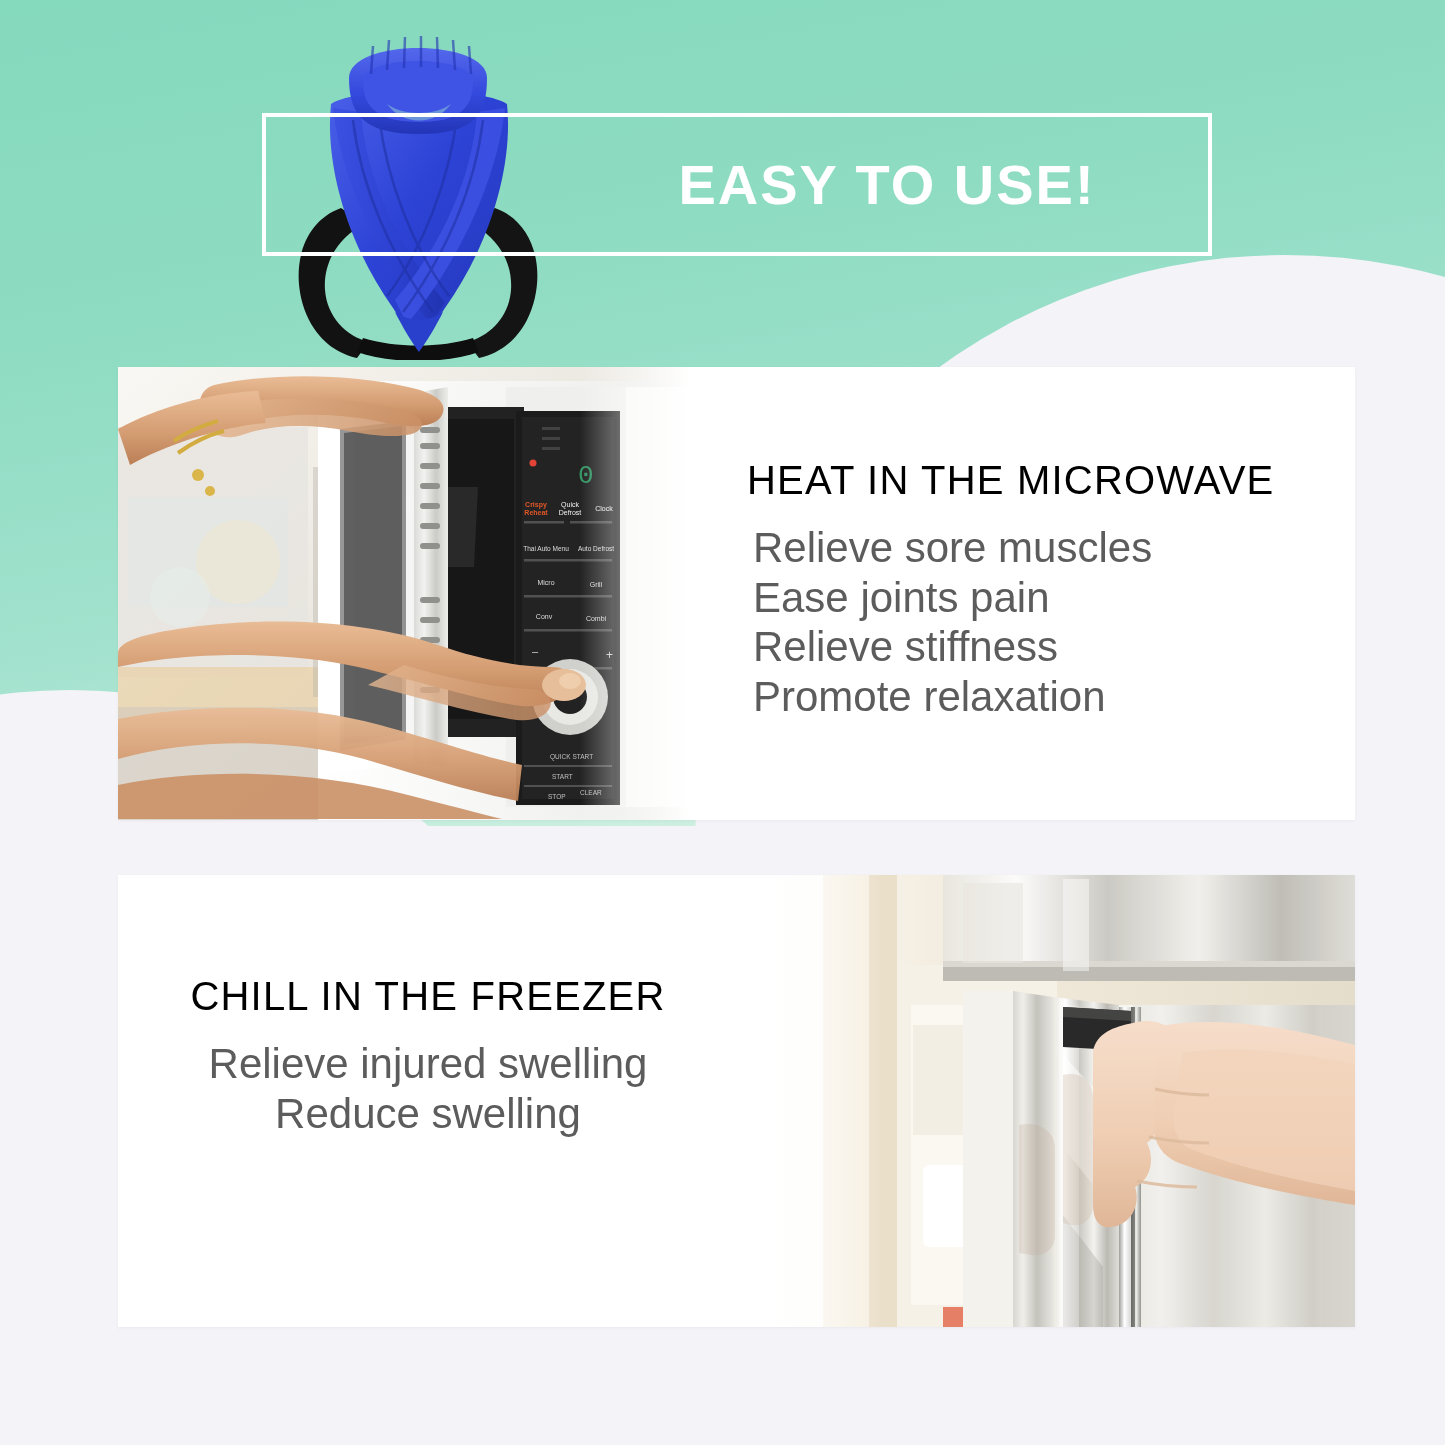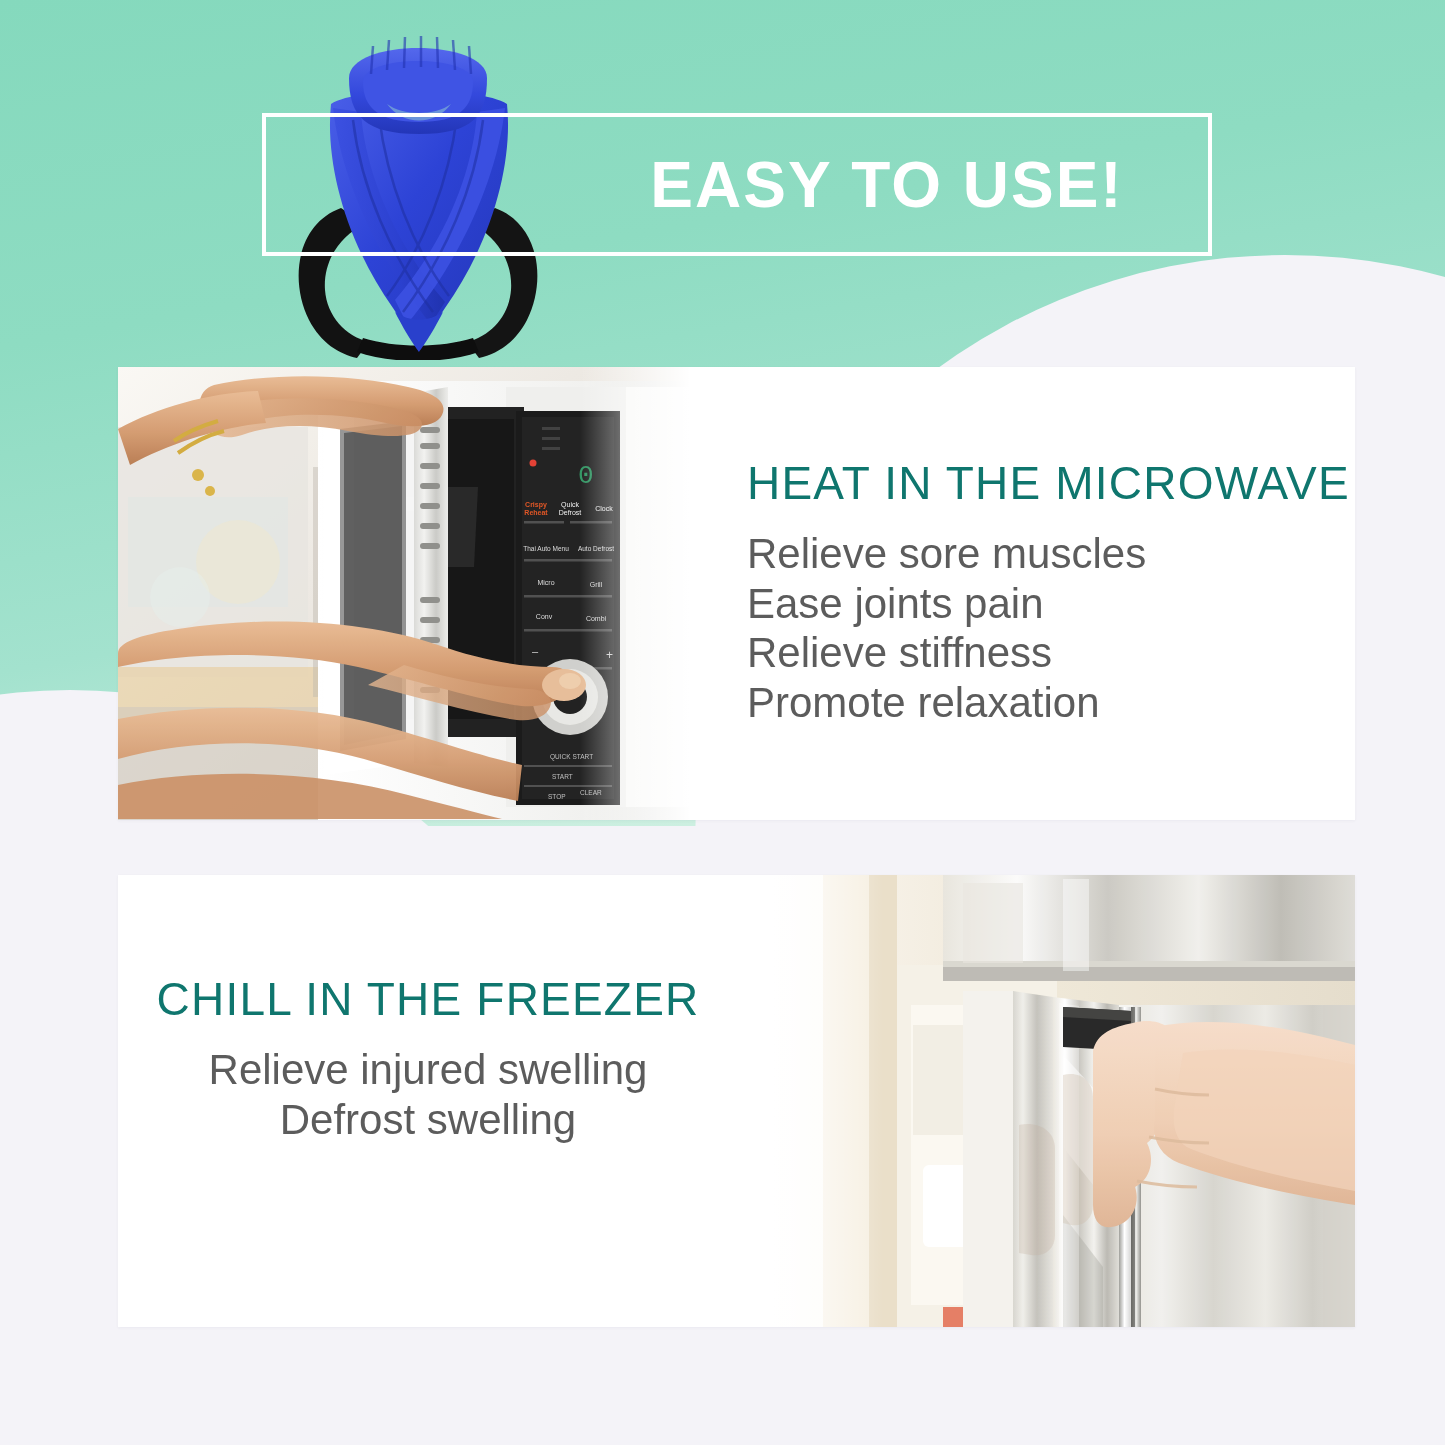--- a/index.html
+++ b/index.html
@@ -33,21 +33,21 @@
 
   
   .header-box{
     position:absolute;left:262px;top:113px;width:950px;height:143px;
     border:4px solid #FFFFFF;box-sizing:border-box;
   }
   .header-title{
     position:absolute;left:262px;top:113px;width:950px;height:143px;
     display:flex;align-items:center;justify-content:center;
     padding-left:300px;box-sizing:border-box;
-    color:#FFFFFF;font-size:64px;font-weight:700;letter-spacing:2px;
+    color:#FFFFFF;font-size:56px;font-weight:700;letter-spacing:2px;
     font-family:"Liberation Sans", sans-serif;
     white-space:nowrap;
   }
 
   
   .product{position:absolute;left:283px;top:12px;width:270px;height:348px;}
   .product svg{display:block;}
 
   
   .card{
@@ -70,24 +70,24 @@
     position:absolute;left:0;top:0;width:120px;height:100%;
     background:linear-gradient(to left,rgba(255,255,255,0) 0%,#FFFFFF 92%);
   }
 
   
   .textpane{flex:1 1 auto;position:relative;}
   .txt-left{padding:92px 40px 0 47px;text-align:left;}
   .txt-right{padding:100px 55px 0 30px;text-align:center;}
 
   .sect-title{
-    color:#0f766e;font-size:46px;font-weight:400;letter-spacing:1.2px;
+    color:#000000;font-size:40px;font-weight:400;letter-spacing:1.2px;
     line-height:1.05;margin:0 0 22px 0;white-space:nowrap;
   }
-  .bullets{list-style:none;margin:0;padding:0;}
+  .bullets{list-style:none;margin:6px;padding:0;}
   .bullets li{
     color:#5C5C5C;font-size:42px;font-weight:300;line-height:1.18;
     white-space:nowrap;
   }
 </style>
 </head>
 <body>
 
 <div id="stage">
 
@@ -319,21 +319,21 @@
     </div>
   </div>
 
   <div class="card card-freezer">
     <div class="card-inner">
 
       <div class="textpane txt-right">
         <h2 class="sect-title">CHILL IN THE FREEZER</h2>
         <ul class="bullets">
           <li>Relieve injured swelling</li>
-          <li>Defrost swelling</li>
+          <li>Reduce swelling</li>
         </ul>
       </div>
 
       <div class="photo" style="width:592px;height:452px;">
         <svg viewBox="0 0 592 452" width="592" height="452" aria-hidden="true">
           <defs>
             <linearGradient id="fwall" x1="0" y1="0" x2="1" y2="0">
               <stop offset="0%" stop-color="#FBF8F2"></stop>
                 <stop offset="45%" stop-color="#F0E8D7"></stop>
               <stop offset="100%" stop-color="#E4DCCA"></stop>

